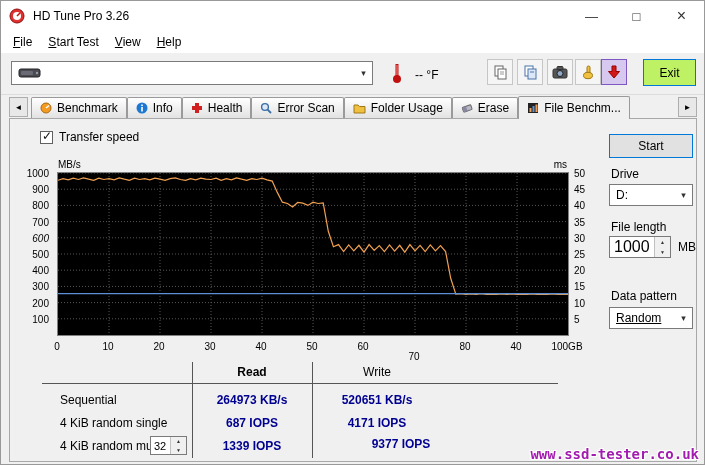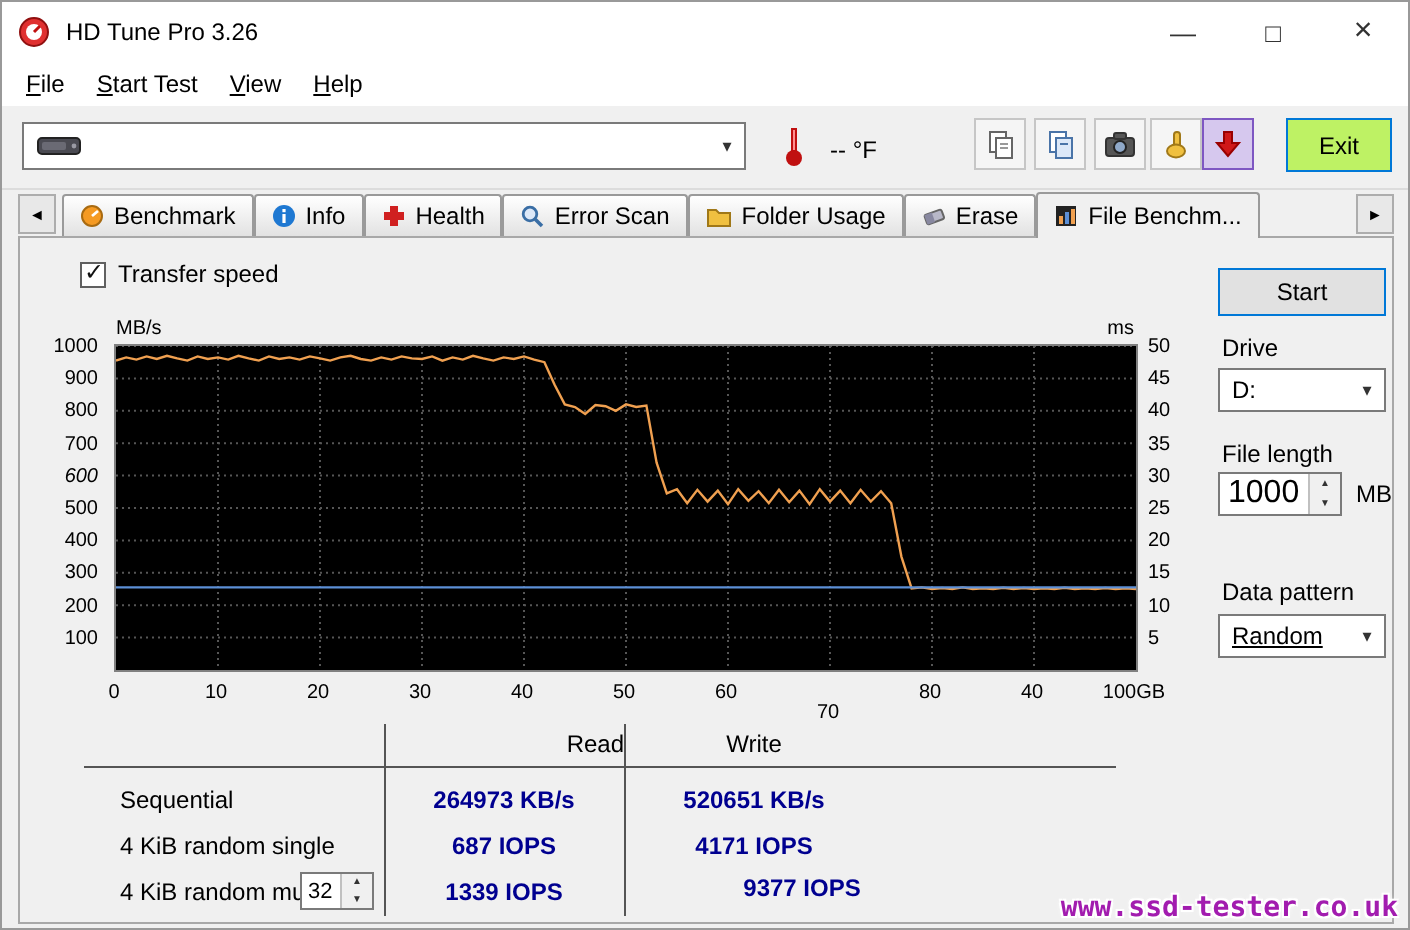--- a/index.html
+++ b/index.html
@@ -339,21 +339,21 @@
     <div class="combo small-combo" style="top:188px;text-decoration:underline;">
       <span>Random</span>
       <span class="arrow-zone">▾</span>
     </div>
 
     <div class="results">
       <div class="res-vline" style="left:150px;"></div>
       <div class="res-vline" style="left:270px;"></div>
       <div class="res-hline"></div>
 
-      <div class="res-header" style="left:150px; width:120px; text-align:right;">Read</div>
+      <div class="res-header" style="left:150px; width:120px; text-align:center;font-weight:bold;">Read</div>
       <div class="res-header" style="left:270px; width:130px; text-align:center;">Write</div>
 
       <div class="res-row-label" style="top:31px;">Sequential</div>
       <div class="res-val" style="top:31px; left:150px; width:120px;">264973 KB/s</div>
       <div class="res-val" style="top:31px; left:270px; width:130px;">520651 KB/s</div>
 
       <div class="res-row-label" style="top:54px;">4 KiB random single</div>
       <div class="res-val" style="top:54px; left:150px; width:120px;">687 IOPS</div>
       <div class="res-val" style="top:54px; left:270px; width:130px;">4171 IOPS</div>
 

